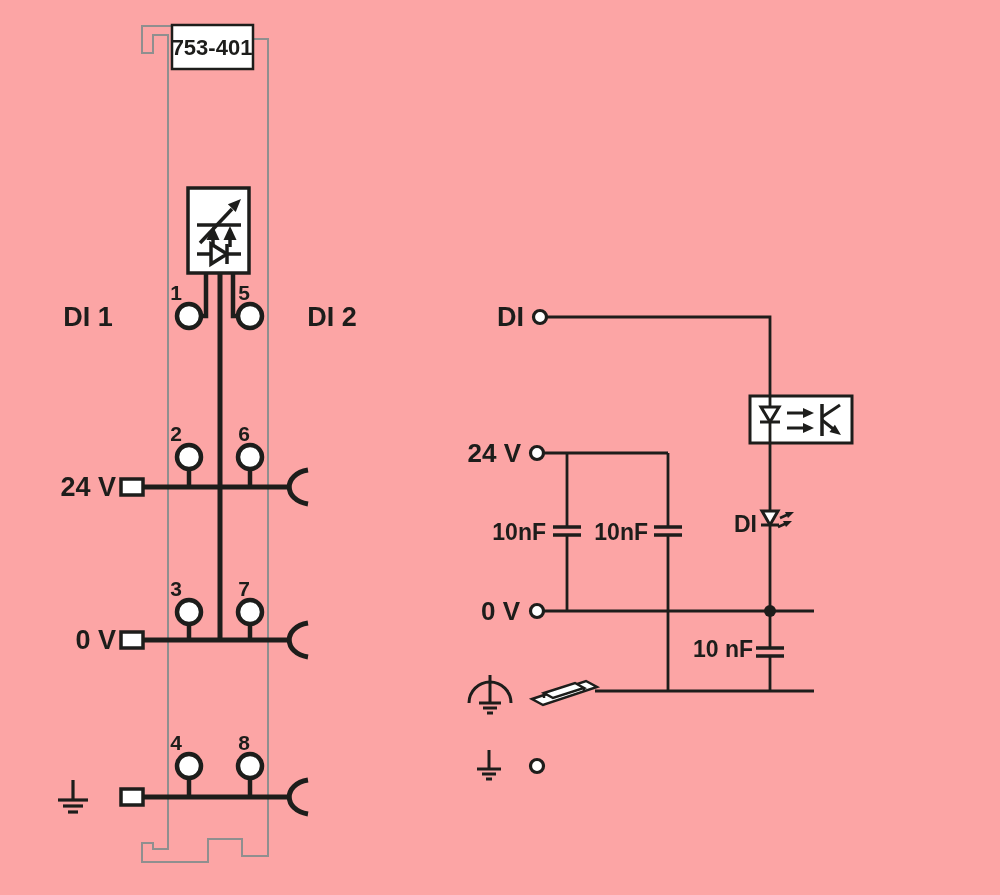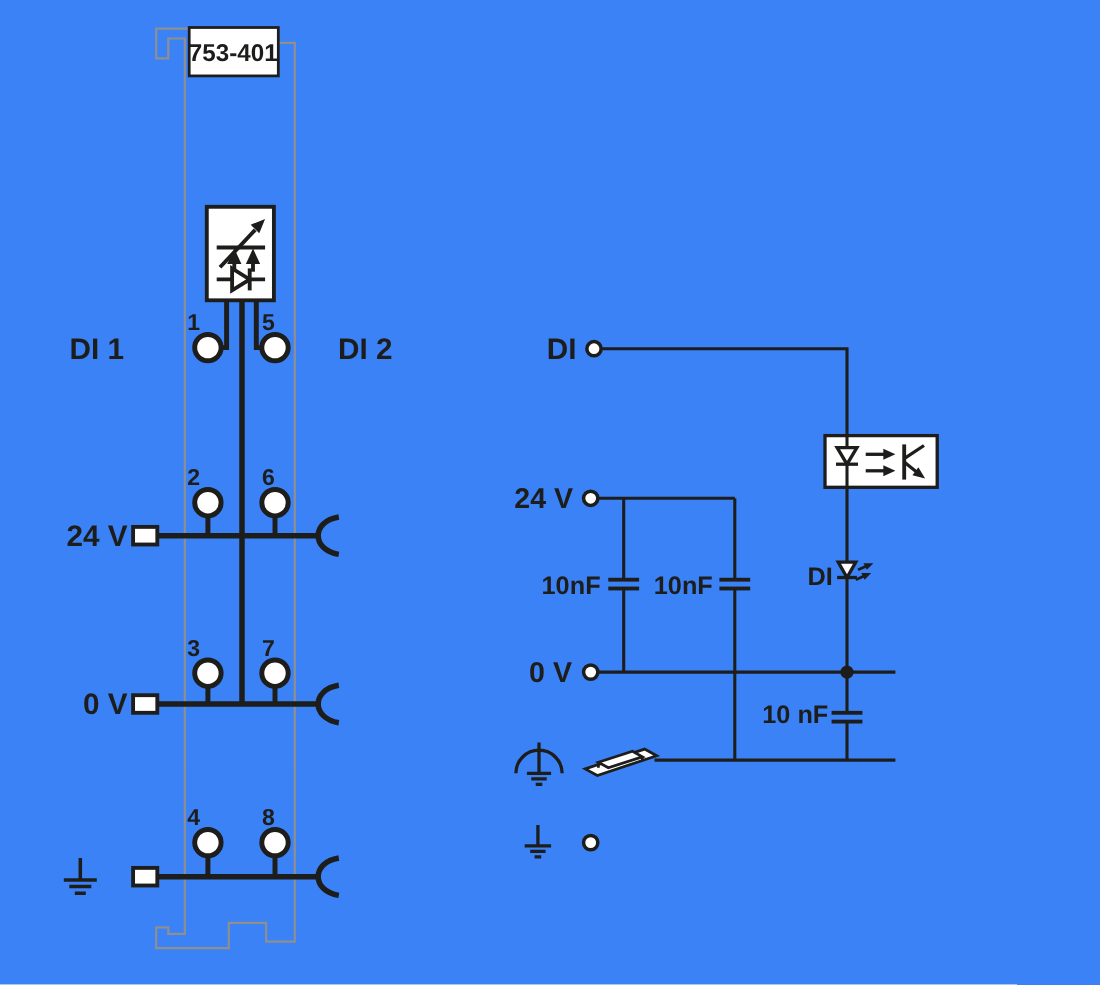--- a/index.html
+++ b/index.html
@@ -1,16 +1,16 @@
 <!DOCTYPE html>
 <html><head>
 <meta charset="utf-8">
 <style>
   html,body{margin:0;padding:0;background:#fff;}
-  .stage{position:relative;width:1000px;height:895px;background:#3b82f6;overflow:hidden;}
+  .stage{position:relative;width:1000px;height:895px;background:#fca5a5;overflow:hidden;}
   svg{display:block;}
   text{font-family:"Liberation Sans",sans-serif;font-weight:700;fill:#1d1d1b;}
   .t27{font-size:27px;} .t26{font-size:26px;} .t23{font-size:23px;}
   .t22{font-size:22px;} .t21{font-size:21px;}
   .ink{stroke:#1d1d1b;fill:none;stroke-linejoin:miter;}
   .inkfill{fill:#1d1d1b;stroke:none;}
   .wht{fill:#ffffff;}
   .gray{stroke:#8f8f8f;fill:none;}
 </style>
 </head>

